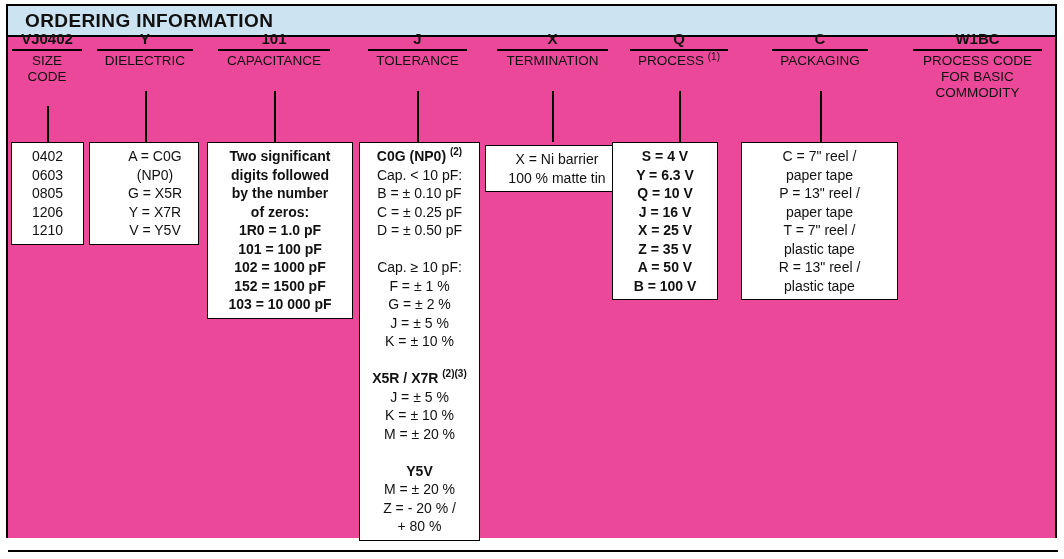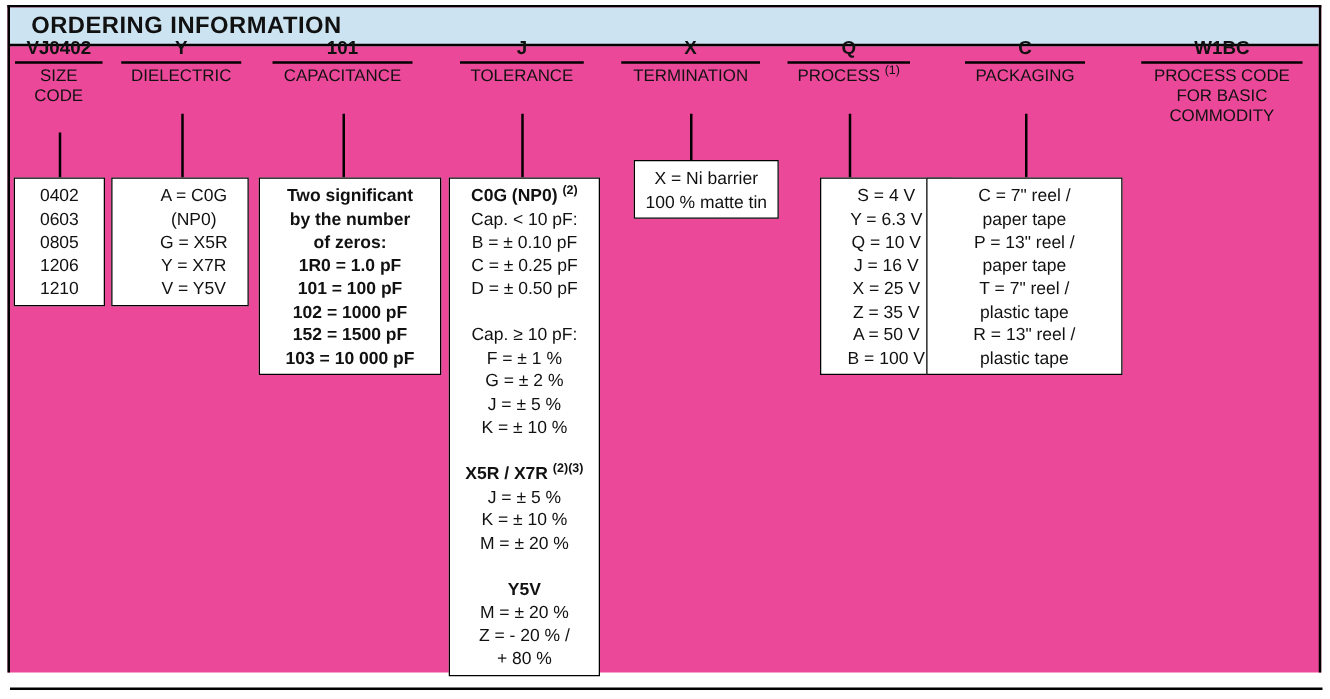--- a/index.html
+++ b/index.html
@@ -134,20 +134,21 @@
     </div>
   <div class="box" style="left:89px;top:142px;width:110px;padding-left:24px;">
       <div class="line"><span>A = C0G</span></div>
       <div class="line"><span>(NP0)</span></div>
       <div class="line"><span>G = X5R</span></div>
       <div class="line"><span>Y = X7R</span></div>
       <div class="line"><span>V = Y5V</span></div>
     </div>
   <div class="box" style="left:207px;top:142px;width:146px;font-weight:bold;">
       <div class="line"><span>Two significant</span></div>
+      <div class="line"><span>digits followed</span></div>
       <div class="line"><span>by the number</span></div>
       <div class="line"><span>of zeros:</span></div>
       <div class="line"><span>1R0 = 1.0 pF</span></div>
       <div class="line"><span>101 = 100 pF</span></div>
       <div class="line"><span>102 = 1000 pF</span></div>
       <div class="line"><span>152 = 1500 pF</span></div>
       <div class="line"><span>103 = 10 000 pF</span></div>
     </div>
   <div class="box" style="left:359px;top:142px;width:121px;">
       <div class="line b"><span>C0G (NP0) </span><sup>(2)</sup></div>
@@ -165,25 +166,25 @@
       <div class="line b"><span>X5R / X7R </span><sup>(2)(3)</sup></div>
       <div class="line"><span>J = ± 5 %</span></div>
       <div class="line"><span>K = ± 10 %</span></div>
       <div class="line"><span>M = ± 20 %</span></div>
       <div class="line">&nbsp;</div>
       <div class="line b"><span>Y5V</span></div>
       <div class="line"><span>M = ± 20 %</span></div>
       <div class="line"><span>Z = - 20 % /</span></div>
       <div class="line"><span>+ 80 %</span></div>
     </div>
-  <div class="box" style="left:485px;top:128px;width:116px;margin-left:22px;">
+  <div class="box" style="left:485px;top:145px;width:144px;">
       <div class="line"><span>X = Ni barrier</span></div>
       <div class="line"><span>100 % matte tin</span></div>
     </div>
-  <div class="box" style="left:656px;top:142px;width:106px;">
+  <div class="box" style="left:612px;top:142px;width:106px;font-weight:bold;">
       <div class="line"><span>S = 4 V</span></div>
       <div class="line"><span>Y = 6.3 V</span></div>
       <div class="line"><span>Q = 10 V</span></div>
       <div class="line"><span>J = 16 V</span></div>
       <div class="line"><span>X = 25 V</span></div>
       <div class="line"><span>Z = 35 V</span></div>
       <div class="line"><span>A = 50 V</span></div>
       <div class="line"><span>B = 100 V</span></div>
     </div>
   <div class="box" style="left:741px;top:142px;width:157px;">

